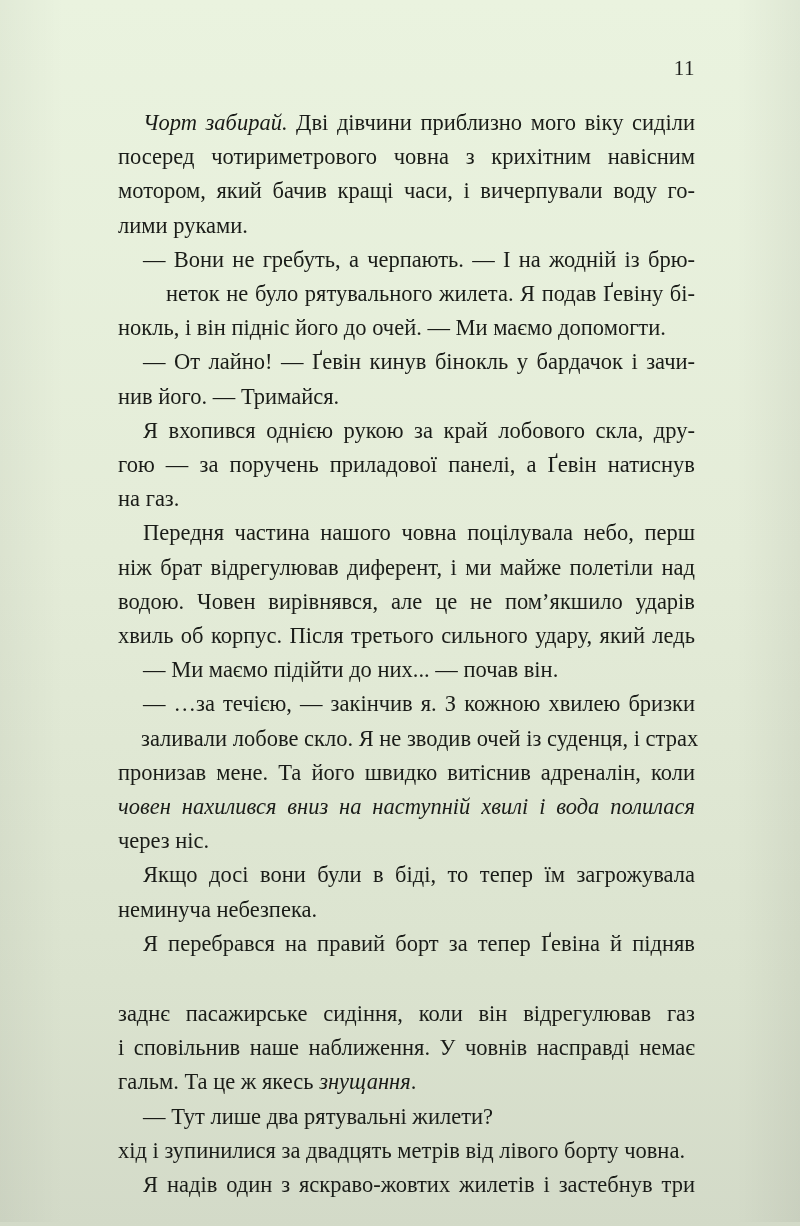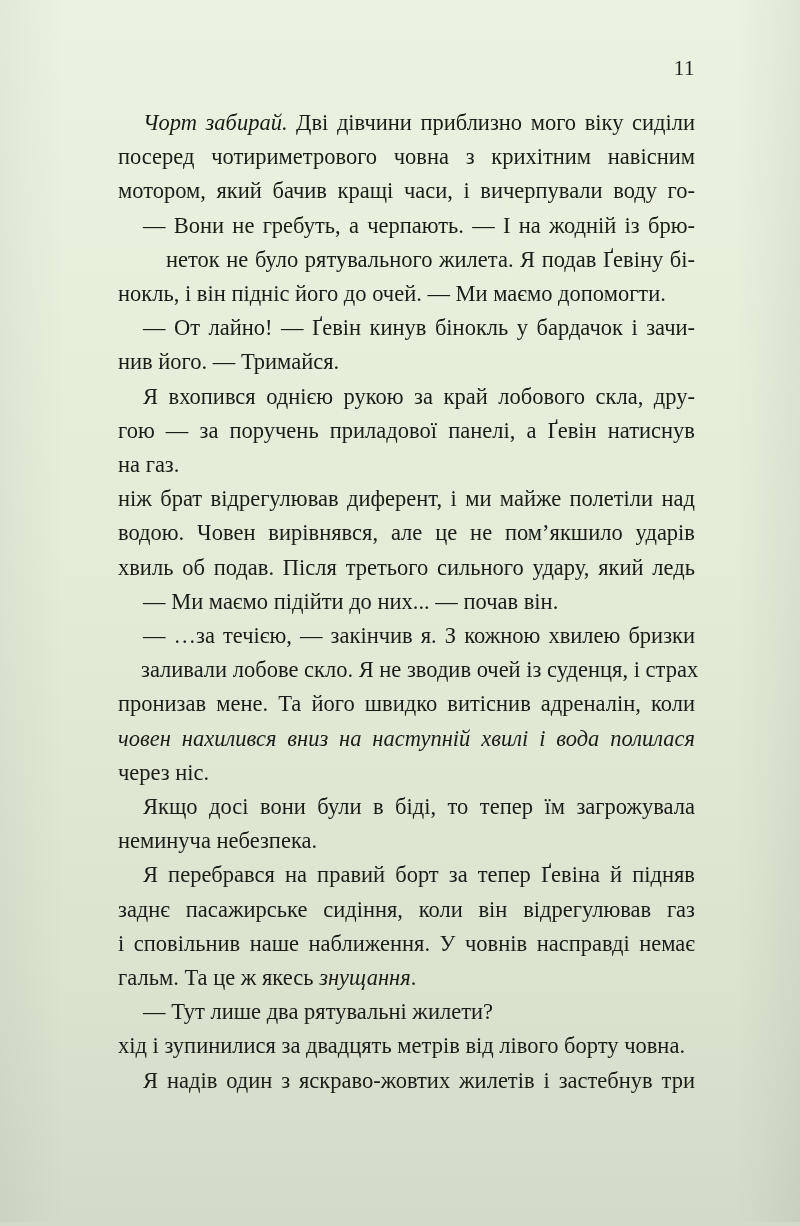--- a/index.html
+++ b/index.html
@@ -65,57 +65,59 @@
 </head>
 <body>
 
 <div class="page">
   <div class="page-number">11</div>
   <div class="text-block" id="text-block">
       <div>
         <span class="line indent" style="display: block; text-align-last: justify;"><em>Чорт забирай.</em><span> Дві дівчини приблизно мого віку сиділи</span></span>
         <span class="line" style="display: block; text-align-last: justify;"><span>посеред чотириметрового човна з крихітним навісним</span></span>
         <span class="line" style="display: block; text-align-last: justify;"><span>мотором, який бачив кращі часи, і вичерпували воду го-</span></span>
+        <span class="line last" style="display: block; text-align-last: left;"><span>лими руками.</span></span>
       </div>
       <div>
         <span class="line indent" style="display: block; text-align-last: justify;"><span>— Вони не гребуть, а черпають. — І на жодній із брю-</span></span>
         <span class="line" style="display: block; text-align-last: justify; margin-left: 48px;"><span>неток не було рятувального жилета. Я подав Ґевіну бі-</span></span>
         <span class="line last" style="display: block; text-align-last: left;"><span>нокль, і він підніс його до очей. — Ми маємо допомогти.</span></span>
       </div>
       <div>
         <span class="line indent" style="display: block; text-align-last: justify;"><span>— От лайно! — Ґевін кинув бінокль у бардачок і зачи-</span></span>
         <span class="line last" style="display: block; text-align-last: left;"><span>нив його. — Тримайся.</span></span>
       </div>
       <div>
         <span class="line indent" style="display: block; text-align-last: justify;"><span>Я вхопився однією рукою за край лобового скла, дру-</span></span>
         <span class="line" style="display: block; text-align-last: justify;"><span>гою — за поручень приладової панелі, а Ґевін натиснув</span></span>
         <span class="line last" style="display: block; text-align-last: left;"><span>на газ.</span></span>
       </div>
       <div>
+        <span class="line indent" style="display: block; text-align-last: justify;"><span>Передня частина нашого човна поцілувала небо, перш</span></span>
         <span class="line" style="display: block; text-align-last: justify;"><span>ніж брат відрегулював диферент, і ми майже полетіли над</span></span>
         <span class="line" style="display: block; text-align-last: justify;"><span>водою. Човен вирівнявся, але це не пом’якшило ударів</span></span>
-        <span class="line" style="display: block; text-align-last: justify;"><span>хвиль об подав. Після третього сильного удару, який ледь</span></span>
+        <span class="line" style="display: block; text-align-last: justify;"><span>хвиль об корпус. Після третього сильного удару, який ледь</span></span>
       </div>
       <div>
         <span class="line indent last" style="display: block; text-align-last: left;"><span>— Ми маємо підійти до них... — почав він.</span></span>
       </div>
       <div>
         <span class="line indent" style="display: block; text-align-last: justify;"><span>— …за течією, — закінчив я. З кожною хвилею бризки</span></span>
         <span class="line" style="display: block; text-align-last: justify; margin-left: 23px;"><span>заливали лобове скло. Я не зводив очей із суденця, і страх</span></span>
         <span class="line" style="display: block; text-align-last: justify;"><span>пронизав мене. Та його швидко витіснив адреналін, коли</span></span>
         <span class="line" style="display: block; text-align-last: justify; font-style: italic;"><span>човен нахилився вниз на наступній хвилі і вода полилася</span></span>
         <span class="line last" style="display: block; text-align-last: left;"><span>через ніс.</span></span>
       </div>
       <div>
         <span class="line indent" style="display: block; text-align-last: justify;"><span>Якщо досі вони були в біді, то тепер їм загрожувала</span></span>
         <span class="line last" style="display: block; text-align-last: left;"><span>неминуча небезпека.</span></span>
       </div>
       <div>
         <span class="line indent" style="display: block; text-align-last: justify;"><span>Я перебрався на правий борт за тепер Ґевіна й підняв</span></span>
-        <span class="line" style="display: block; text-align-last: justify;"><span>заднє пасажирське сидіння, коли він відрегулював газ</span></span>
+        <span class="line" style="display: block; text-align-last: justify; margin-top: 36px;"><span>заднє пасажирське сидіння, коли він відрегулював газ</span></span>
         <span class="line" style="display: block; text-align-last: justify;"><span>і сповільнив наше наближення. У човнів насправді немає</span></span>
         <span class="line last" style="display: block; text-align-last: left;"><span>гальм. Та це ж якесь </span><em>знущання</em><span>.</span></span>
       </div>
       <div>
         <span class="line indent last" style="display: block; text-align-last: left;"><span>— Тут лише два рятувальні жилети?</span></span>
       </div>
       <div>
         <span class="line last" style="display: block; text-align-last: left;"><span>хід і зупинилися за двадцять метрів від лівого борту човна.</span></span>
       </div>
       <div>

